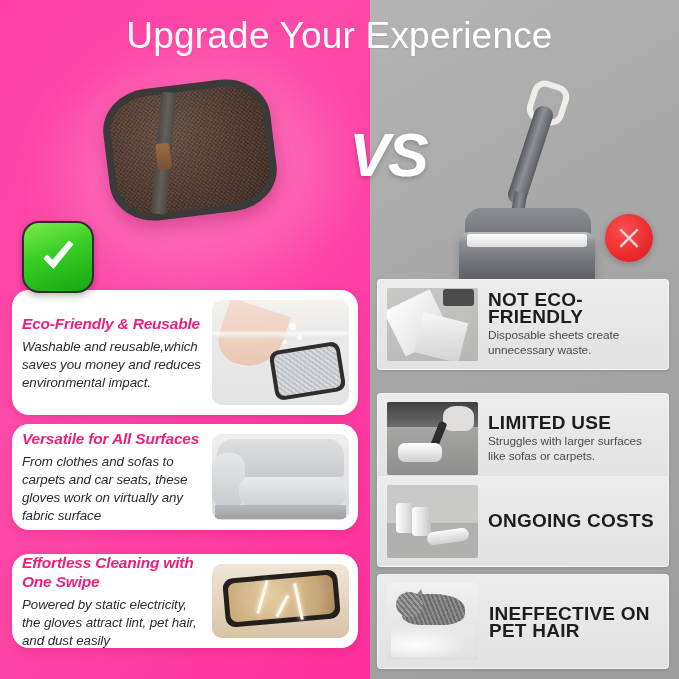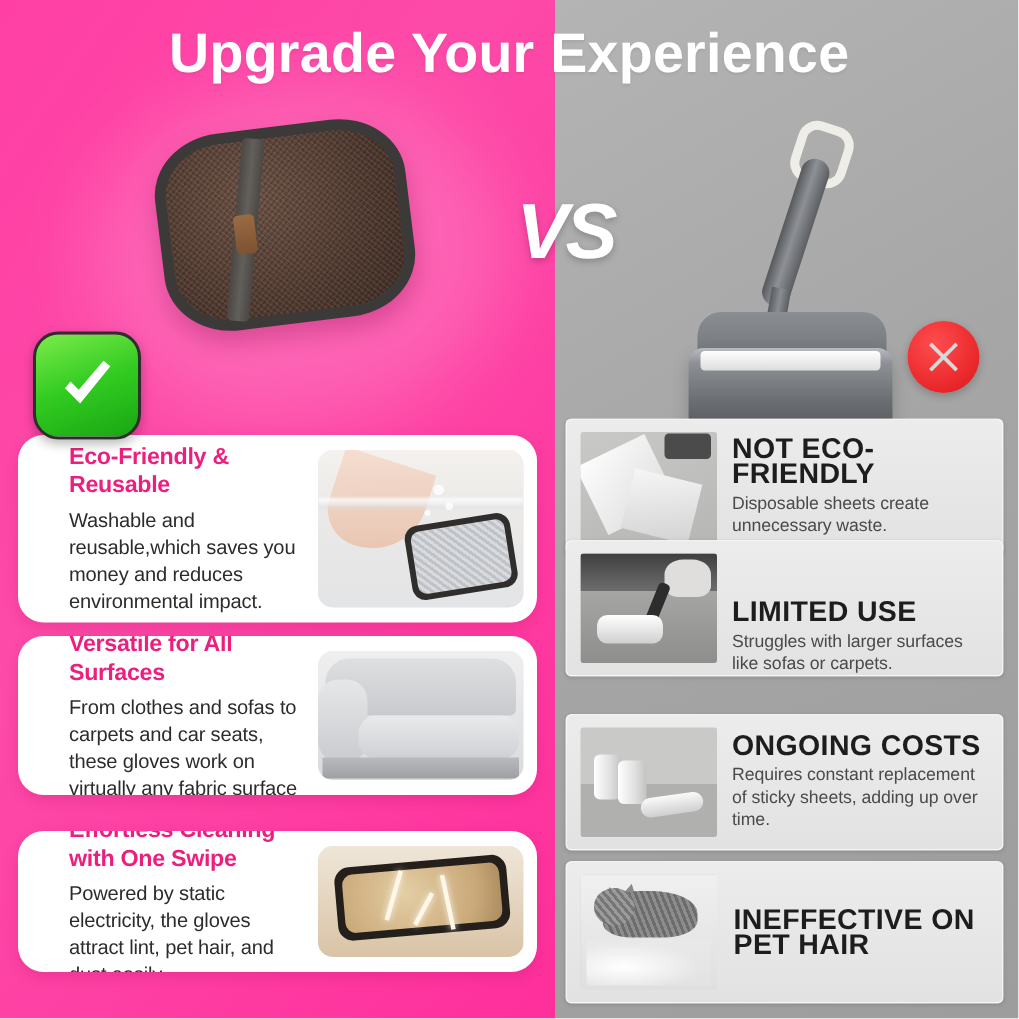--- a/index.html
+++ b/index.html
@@ -16,21 +16,21 @@
     background:linear-gradient(125deg,#ff3fa4 0%,#fd4aa8 38%,#ff2f9c 100%);}
   .half-right{left:370px;width:309px;
     background:linear-gradient(150deg,#b4b4b4 0%,#a6a6a6 45%,#9d9d9d 100%);}
   .glow{position:absolute;border-radius:50%;filter:blur(26px);pointer-events:none;}
   .glow-l{left:60px;top:60px;width:280px;height:220px;background:rgba(255,255,255,.16);}
 
   
   .headline{
     position:absolute;left:0;top:14px;width:679px;
     text-align:center;color:#ffffff;
-    font-size:37px;font-weight:bold;letter-spacing:.2px;
+    font-size:37px;font-weight:normal;letter-spacing:.2px;
     line-height:44px;z-index:6;
     text-shadow:0 1px 2px rgba(0,0,0,.07);
   }
 
   
   .glove-wrap{position:absolute;left:106px;top:84px;width:168px;height:132px;
     transform:rotate(-7deg);z-index:4;}
   .glove{position:absolute;inset:0;border-radius:46px/40px;
     background:#3b3a38;box-shadow:0 8px 16px rgba(120,0,60,.28);}
   .glove-face{position:absolute;left:7px;top:7px;right:7px;bottom:7px;
@@ -59,23 +59,23 @@
     border-radius:16px 16px 6px 6px;
     background:linear-gradient(180deg,#8a8d91,#6d7074);}
   .roller-drum{position:absolute;left:4px;top:150px;width:136px;height:56px;
     border-radius:10px;
     background:linear-gradient(180deg,#b9bcc0 0%,#8d9094 18%,#6b6e72 62%,#55585c 100%);
     box-shadow:0 6px 12px rgba(0,0,0,.18);}
   .roller-sheet{position:absolute;left:12px;top:152px;width:120px;height:13px;
     border-radius:3px;background:linear-gradient(180deg,#ffffff,#dcdcdc);}
 
   
-  .vs{position:absolute;left:329px;top:124px;width:96px;height:62px;z-index:8;
+  .vs{position:absolute;left:340px;top:124px;width:96px;height:62px;z-index:8;
     display:flex;align-items:center;justify-content:center;
-    color:#ffffff;font-size:52px;font-weight:bold;font-style:italic;
+    color:#ffffff;font-size:61px;font-weight:bold;font-style:italic;
     letter-spacing:-2px;line-height:62px;
     text-shadow:0 2px 5px rgba(0,0,0,.22);}
 
   
   .check-badge{position:absolute;left:22px;top:221px;width:68px;height:68px;z-index:7;
     border-radius:17px;
     background:linear-gradient(160deg,#7ceb4a 0%,#33cc22 48%,#19a612 100%);
     border:2px solid #2e2e2e;
     box-shadow:0 3px 7px rgba(0,0,0,.28);
     display:flex;align-items:center;justify-content:center;}
@@ -84,21 +84,21 @@
     border-radius:50%;background:radial-gradient(circle at 38% 32%,#ff4d4d,#e8262a 70%,#cf1b20 100%);
     display:flex;align-items:center;justify-content:center;
     box-shadow:0 2px 6px rgba(0,0,0,.22);}
   .x-badge svg{width:28px;height:28px;}
 
   
   .pro-card{position:absolute;left:12px;width:346px;background:#ffffff;
     border-radius:17px;z-index:5;
     box-shadow:0 3px 9px rgba(150,0,80,.17);
     display:flex;align-items:center;overflow:hidden;}
-  .pro-text{flex:1;padding:10px 8px 10px 34px;min-width:0;}
+  .pro-text{flex:1;padding:10px 8px 10px 10px;min-width:0;font-style:italic;}
   .pro-title{color:#ec1f7f;font-size:15.5px;font-weight:bold;line-height:19px;
     margin:0 0 5px 0;letter-spacing:-.2px;}
   .pro-body{color:#2c2c2c;font-size:13.4px;line-height:18px;margin:0;letter-spacing:-.1px;}
   .pro-img{width:137px;height:100%;flex:none;margin-right:9px;border-radius:10px;
     align-self:center;overflow:hidden;position:relative;background:#e9e9e9;}
 
   #pc1{top:290px;height:125px;}
   #pc2{top:424px;height:106px;}
   #pc3{top:554px;height:94px;}
   #pc1 .pro-img,#pc2 .pro-img,#pc3 .pro-img{height:calc(100% - 20px);}
@@ -145,21 +145,21 @@
     box-shadow:0 1px 3px rgba(0,0,0,.12);overflow:hidden;}
   .con-img{width:91px;flex:none;margin:8px 10px 8px 9px;border-radius:2px;
     overflow:hidden;position:relative;background:#d6d6d6;}
   .con-text{flex:1;padding-right:12px;min-width:0;}
   .con-title{color:#1d1d1d;font-size:19px;font-weight:bold;line-height:17px;
     margin:0 0 3px 0;letter-spacing:.25px;}
   .con-body{color:#4a4a4a;font-size:11.8px;line-height:15px;margin:0;letter-spacing:-.05px;}
   .con-title.only{margin:1px;}
 
   #cc1{top:279px;height:89px;} #cc1 .con-img{height:73px;}
-  #cc2{top:360px;height:89px;align-items:flex-end;} #cc2 .con-img{height:73px;}
+  #cc2{top:393px;height:89px;} #cc2 .con-img{height:73px;}
   #cc3{top:476px;height:89px;} #cc3 .con-img{height:73px;}
   #cc4{top:574px;height:93px;} #cc4 .con-img{height:77px;}
 
   
   .ci-sheet{position:absolute;inset:0;background:linear-gradient(160deg,#c9c9c7,#b6b6b4);}
   .ci-sheet .p1{position:absolute;left:6%;top:14%;width:56%;height:68%;
     background:linear-gradient(150deg,#fdfdfd,#dcdcdc);transform:rotate(-26deg);}
   .ci-sheet .p2{position:absolute;left:34%;top:40%;width:50%;height:56%;
     background:linear-gradient(160deg,#f6f6f6,#d2d2d2);transform:rotate(14deg);}
   .ci-sheet .dark{position:absolute;right:4%;top:2%;width:34%;height:22%;
@@ -318,21 +318,20 @@
   <div class="con-card" id="cc3">
     <div class="con-img">
       <div class="ci-tubes">
           <div class="t t1"></div>
           <div class="t t2"></div>
           <div class="lay"></div>
         </div>
     </div>
     <div class="con-text">
       <p class="con-title">ONGOING COSTS</p>
-      <p class="con-body">Requires constant replacement of sticky sheets, adding up over time.</p>
     </div>
   </div>
 
   <div class="con-card" id="cc4">
     <div class="con-img">
       <div class="ci-cat">
         <div class="ear" style="left:16%;top:10%;transform:rotate(-18deg);"></div>
         <div class="ear" style="left:30%;top:8%;transform:rotate(12deg);"></div>
         <div class="body"></div>
           <div class="head"></div>

